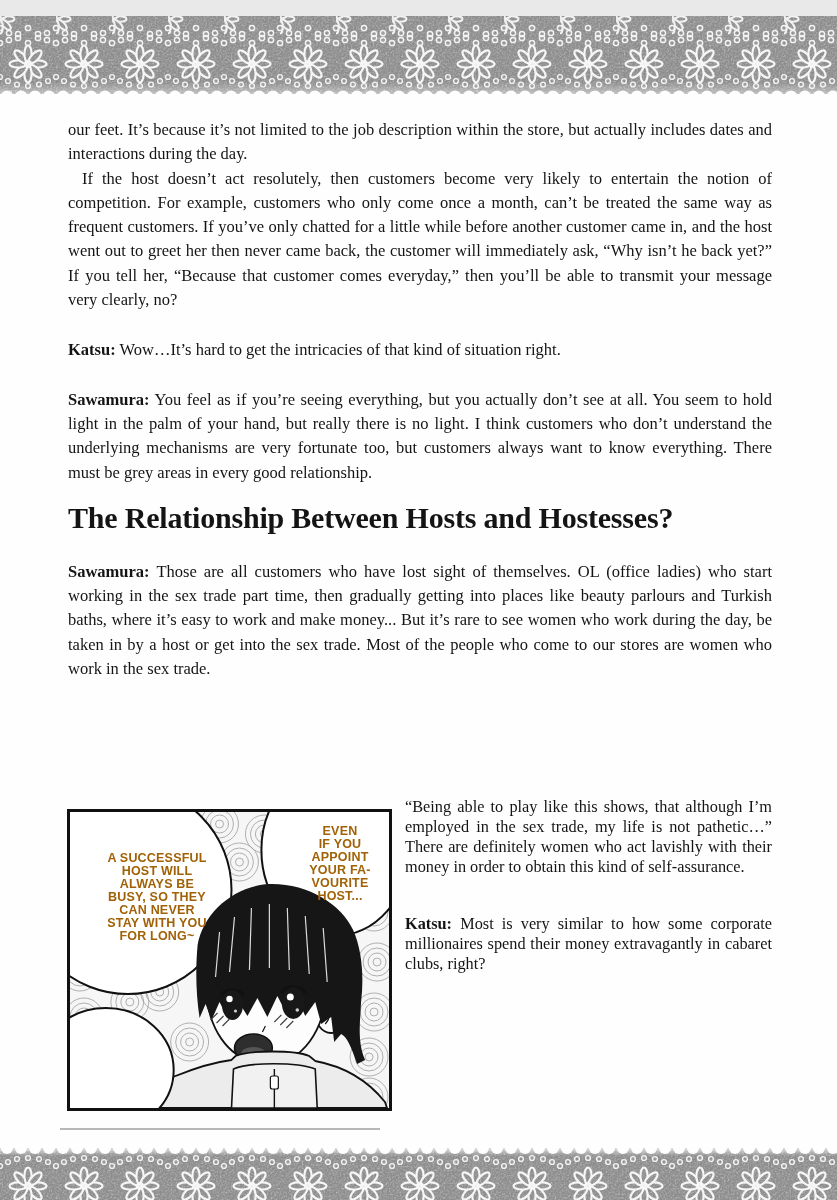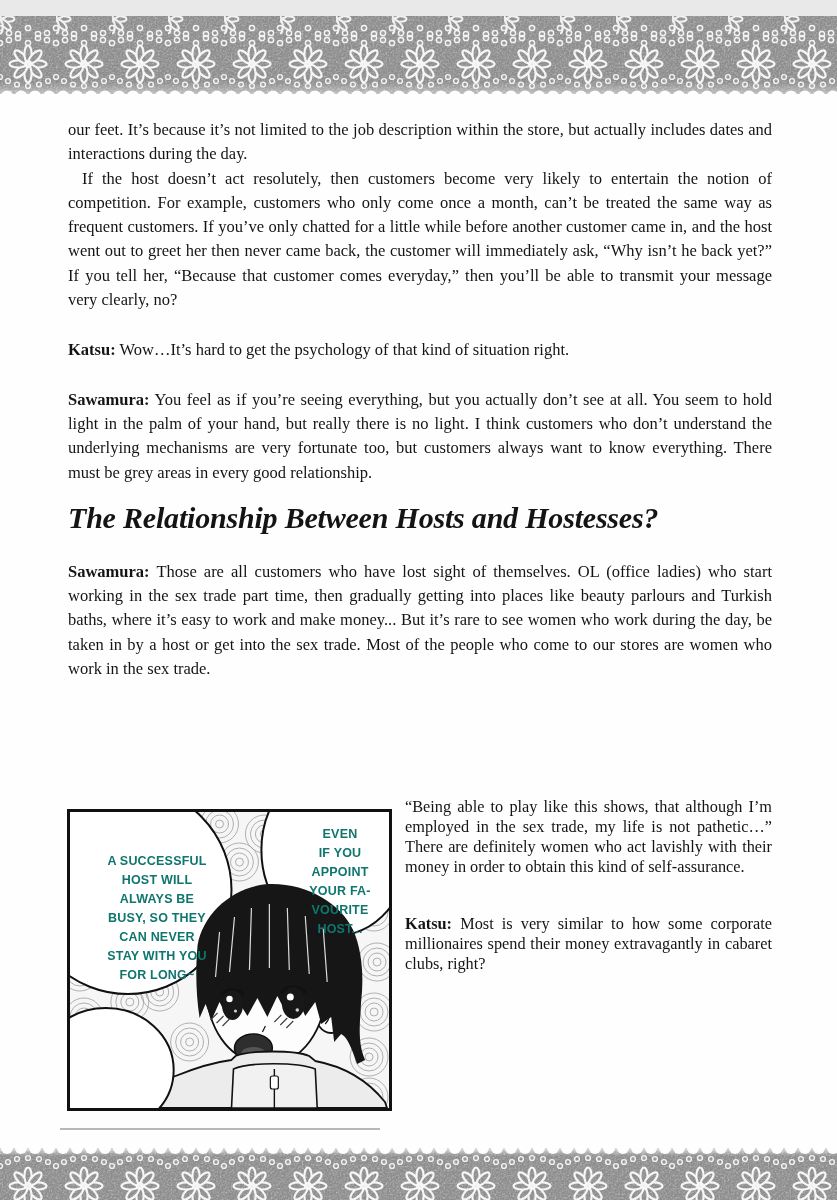--- a/index.html
+++ b/index.html
@@ -13,28 +13,28 @@
   p{margin:0;text-align:justify;font-size:16.5px;line-height:24.3px;}
   .col-right p{font-size:16.3px;line-height:20px;}
   .indent{text-indent:14px;}
   .mt-katsu1{margin-top:26px;}
   .mt-saw1{margin-top:25px;}
   .mt-katsu2{margin-top:8px;}
   .mt-saw2{margin-top:24px;}
   .mt-r2{margin-top:37px;}
   .mt-r3{margin-top:33px;}
   b.spk{font-weight:bold;}
-  h1{margin:15px 0 8px 0;font-style:italic;font-weight:bold;font-size:30px;line-height:36px;
+  h1{margin:15px 0 8px 0;font-weight:bold;font-size:30px;line-height:36px;
      letter-spacing:-0.2px;font-family:"Liberation Serif",serif;}
   .panel{position:absolute;left:67px;top:793px;width:325px;height:302px;
          border:3px solid #111;box-sizing:border-box;background:#f6f6f6;overflow:hidden;}
   .panel svg.art{position:absolute;left:0;top:0;width:100%;height:100%;}
   .bubble-text{position:absolute;white-space:pre-line;text-align:center;
                font-family:"Liberation Sans",sans-serif;font-weight:bold;
-               font-size:12.5px;line-height:19px;color:#0f766e;letter-spacing:0.2px;}
+               font-size:12.5px;line-height:13px;color:#a16207;letter-spacing:0.2px;}
   .bt1{left:16px;top:40px;width:142px;}
   .bt2{left:220px;top:13px;width:100px;}
   .bt3{left:-6px;top:236px;width:100px;}
   .scan-line{position:absolute;left:60px;top:1112px;width:320px;height:2px;background:#b7b7b7;}
 </style>
 </head>
 <body>
 
 <div class="page">
 
@@ -108,21 +108,21 @@
     <rect x="0" y="0" width="837" height="80" fill="url(#lt)"></rect>
     <rect x="0" y="0" width="837" height="80" filter="url(#grain)" opacity="0.5"></rect>
     <rect x="0" y="66" width="837" height="28" fill="url(#fadeTop)"></rect>
   </svg>
 
   <div class="col-main">
     <p>our feet. It’s because it’s not limited to the job description within the store, but actually includes dates and interactions during the day.</p>
     <p class="indent">If the host doesn’t act resolutely, then customers become very likely to entertain the notion of competition. For example, customers who only come once a month, can’t be treated the same way as frequent customers. If you’ve only chatted for a little while before another customer came in, and the host went out to greet her then never came back, the customer will immediately ask, “Why isn’t he back yet?” If you tell her, “Because that customer comes everyday,” then you’ll be able to transmit your message very clearly, no?</p>
     <p class="mt-katsu1">
       <b class="spk">Katsu:</b>
-      <span>Wow…It’s hard to get the psychology of that kind of situation right.</span>
+      <span>Wow…It’s hard to get the intricacies of that kind of situation right.</span>
     </p>
     <p class="mt-saw1">
       <b class="spk">Sawamura:</b>
       <span>You feel as if you’re seeing everything, but you actually don’t see at all. You seem to hold light in the palm of your hand, but really there is no light. I think customers who don’t understand the underlying mechanisms are very fortunate too, but customers always want to know everything. There must be grey areas in every good relationship.</span>
     </p>
     <h1>The Relationship Between Hosts and Hostesses?</h1>
     <p class="mt-saw2">
       <b class="spk">Sawamura:</b>
       <span>Those are all customers who have lost sight of themselves. OL (office ladies) who start working in the sex trade part time, then gradually getting into places like beauty parlours and Turkish baths, where it’s easy to work and make money... But it’s rare to see women who work during the day, be taken in by a host or get into the sex trade. Most of the people who come to our stores are women who work in the sex trade.</span>
     </p>

